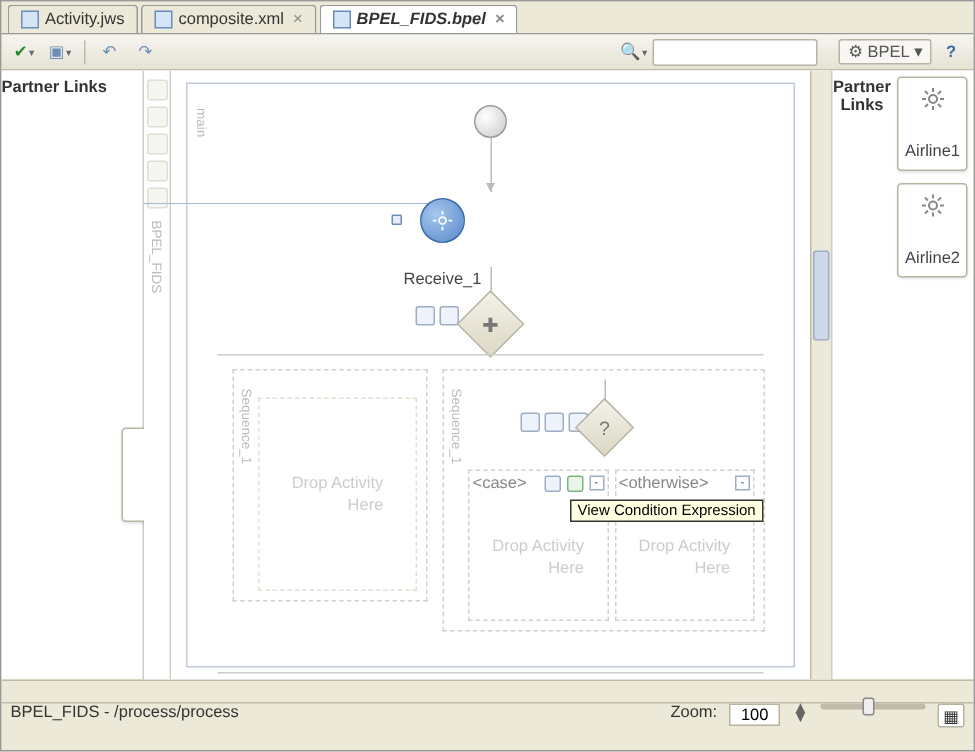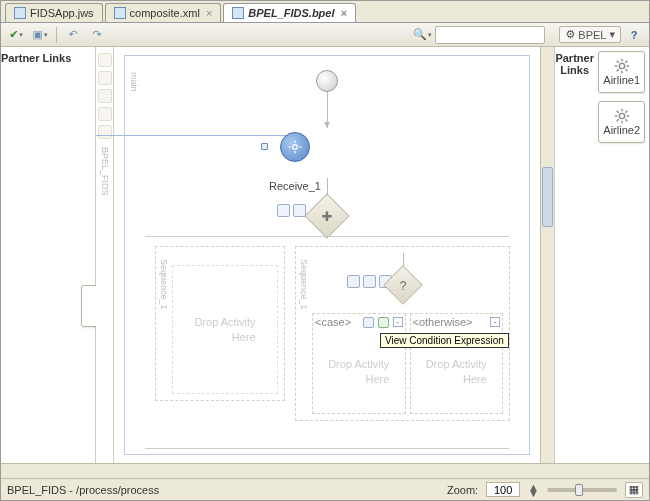--- a/index.html
+++ b/index.html
@@ -18,21 +18,21 @@
 .tsep{width:1px;height:16px;background:#c0bba8;margin:0 3px}
 .spacer{flex:1}
 .searchbox{width:110px;height:18px;border:1px solid #b8b4a2;border-radius:2px;background:#fff}
 .bpel-badge{display:flex;align-items:center;gap:3px;padding:1px 5px;border:1px solid #b8b4a2;border-radius:2px;background:#f8f7f3;color:#555}
 
 .main{flex:1;display:flex;background:#fff;overflow:hidden}
 .pl-col{width:95px;background:#fff;border-right:1px solid #ccc;display:flex;flex-direction:row}
 .pl-col.right{border-right:none;border-left:1px solid #ccc}
 .pl-head{font-weight:bold;color:#333;text-align:center;padding:5px 0 8px}
 .pl-body{flex:1;position:relative;padding:4px}
-.pl-node{border:1px solid #b8b4a2;border-radius:3px;background:#fff;padding:6px 4px;display:flex;flex-direction:column;align-items:center;gap:0;margin-bottom:8px;box-shadow:0 1px 2px rgba(0,0,0,.1)}
+.pl-node{border:1px solid #b8b4a2;border-radius:3px;background:#fff;padding:6px 4px;display:flex;flex-direction:column;align-items:center;gap:21px;margin-bottom:8px;box-shadow:0 1px 2px rgba(0,0,0,.1)}
 .pl-node .gear{width:16px;height:16px}
 .pl-node .lbl{color:#444}
 .fids-node{position:absolute;left:10px;top:238px;width:60px}
 .port{width:7px;height:7px;border:1px solid #6a8eb5;background:#e8eef8;border-radius:1px;position:absolute}
 
 .canvas-wrap{flex:1;position:relative;background:#fff;overflow:hidden}
 .vstrip{position:absolute;left:0;top:0;bottom:0;width:18px;background:#fff;border-right:1px solid #d4d0c4;display:flex;flex-direction:column;align-items:center;gap:4px;padding-top:6px}
 .vstrip .vi{width:14px;height:14px;border:1px solid #d4d0c4;background:#f4f2ea;border-radius:2px;opacity:.7}
 .vtext{writing-mode:vertical-rl;color:#bbb;font-size:9px;margin-top:4px}
 .canvas{position:absolute;left:18px;right:14px;top:0;bottom:0;background:#fff}
@@ -56,35 +56,35 @@
 .branch-label{position:absolute;left:3px;top:12px;writing-mode:vertical-rl;color:#bbb;font-size:9px}
 .drop{color:#ccc;text-align:right;font-size:11px;line-height:1.3}
 .case-head{display:flex;align-items:center;gap:4px;font-size:10px;color:#888;padding:2px}
 .case-box{border:1px dashed #d4d0c4;flex:1;display:flex;flex-direction:column}
 .collapse{width:10px;height:10px;border:1px solid #9caec7;background:#fff;font-size:8px;line-height:8px;text-align:center;color:#556}
 .tooltip{position:absolute;background:#ffffe1;border:1px solid #333;padding:1px 4px;font-size:10px;white-space:nowrap;z-index:10}
 
 .wire{position:absolute;border:1px solid #9fb8dc;border-radius:8px}
 
 .hscroll{height:15px;background:#ece9d8;border-top:1px solid #c0bba8}
-.status{height:22px;background:#ece9d8;border-top:1px solid #c0bba8;display:flex;align-items:center;padding:0 6px;gap:8px;color:#333}
+.status{height:32px;background:#ece9d8;border-top:1px solid #c0bba8;display:flex;padding:0 6px;gap:8px;color:#333}
 .status .spacer{flex:1}
 .zoom-in{width:34px;height:15px;border:1px solid #b8b4a2;background:#fff;text-align:center}
 .slider{width:70px;height:4px;background:#c0bba8;position:relative;border-radius:2px}
 .slider .knob{position:absolute;left:28px;top:-4px;width:8px;height:12px;background:#eee;border:1px solid #888;border-radius:2px}
 
 .gear svg{width:100%;height:100%}
 </style>
 </head>
 <body>
 
 <div class="tabstrip">
   <div class="tab">
     <span class="tab-icon"></span>
-    <span>FIDSApp.jws</span>
+    <span>Activity.jws</span>
   </div>
   <div class="tab">
     <span class="tab-icon"></span>
     <span>composite.xml</span>
     <span class="x">×</span>
   </div>
   <div class="tab active">
     <span class="tab-icon"></span>
     <span>BPEL_FIDS.bpel</span>
     <span class="x">×</span>

